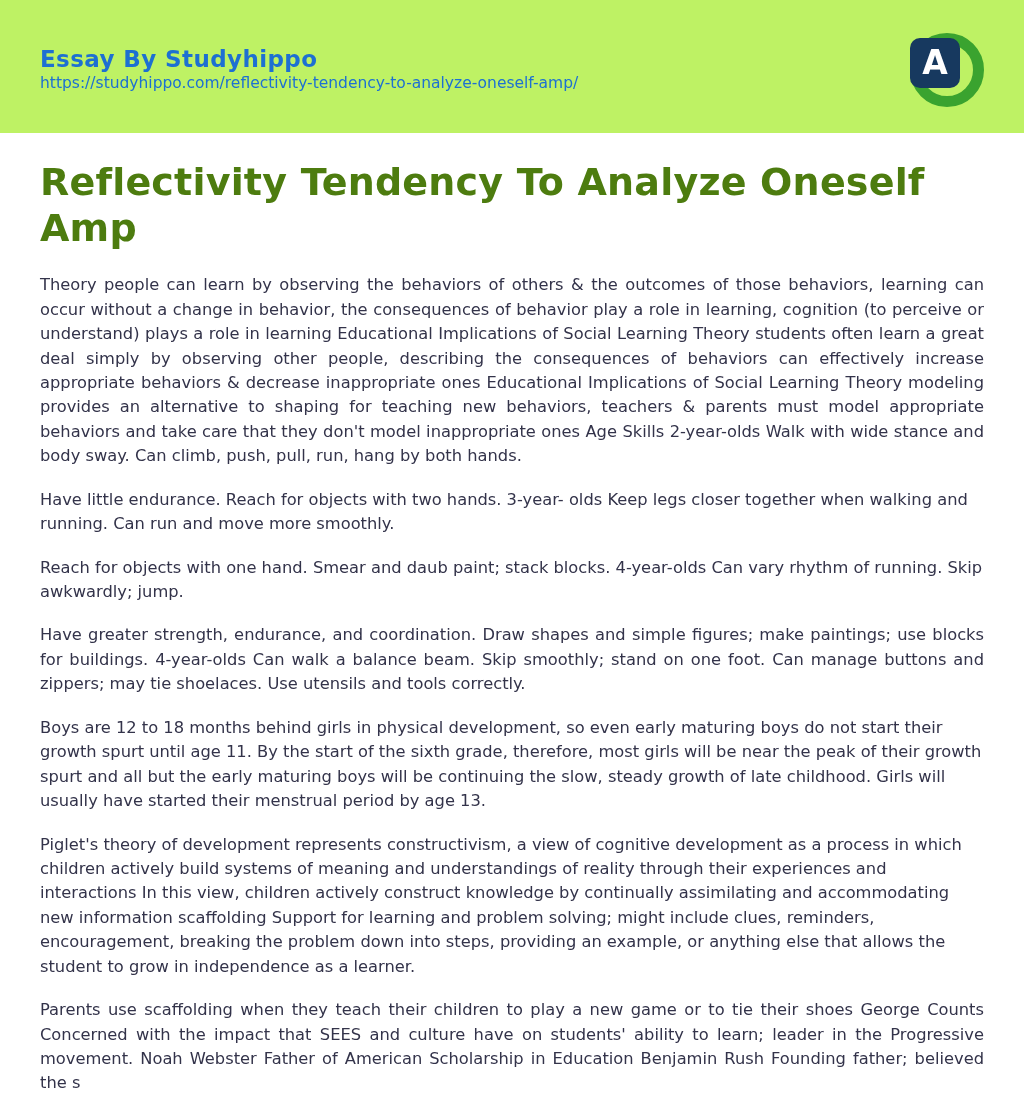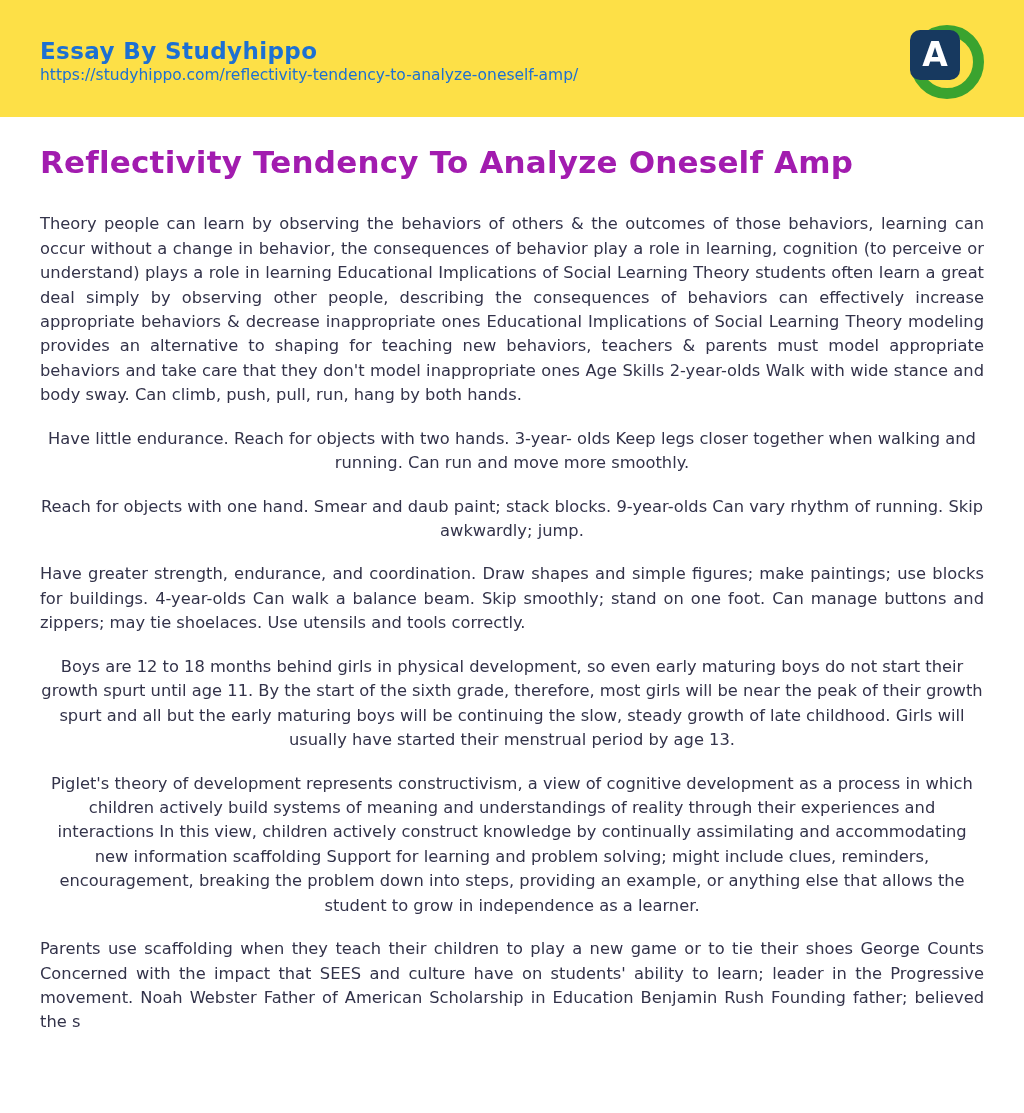--- a/index.html
+++ b/index.html
@@ -9,22 +9,22 @@
   .page {
     width: 1024px;
     min-height: 1113px;
     margin: 0 auto;
     background: #ffffff;
     overflow: hidden;
   }
 
   
   .header {
-    background: #fde047;
-    height: 117px;
+    background: #bef264;
+    height: 133px;
     padding: 30px 40px 24px 40px;
     display: flex;
     justify-content: space-between;
     align-items: center;
   }
   .header-text { display: flex; flex-direction: column; }
   .brand {
     color: #1d70d2;
     font-size: 23px;
     font-weight: bold;
@@ -59,33 +59,32 @@
     align-items: center;
     justify-content: center;
     font-size: 33px;
     font-weight: bold;
     line-height: 1;
   }
 
   
   main { padding: 0 40px 60px 40px; }
   h1.page-title {
-    margin: 27px 0 31px 0;
-    font-size: 31px;
+    margin: 27px 0 22px 0;
+    font-size: 38px;
     font-weight: bold;
-    color: #a21caf;
+    color: #4d7c0f;
     letter-spacing: 0.2px;
     line-height: 1.2;
   }
   p.essay-paragraph {
     margin: 0 0 19px 0;
     font-size: 16.3px;
     line-height: 1.5;
     color: #33334a;
-    text-align: center;
   }
   p.justify { text-align: justify; }
 </style>
 </head>
 <body>
 
 <div class="page">
 
   <header class="header">
     <div class="header-text">
@@ -99,21 +98,21 @@
     </div>
   </header>
 
   <main>
     <h1 class="page-title">Reflectivity Tendency To Analyze Oneself Amp</h1>
 
     <p class="essay-paragraph justify">Theory people can learn by observing the behaviors of others &amp; the outcomes of those behaviors, learning can occur without a change in behavior, the consequences of behavior play a role in learning, cognition (to perceive or understand) plays a role in learning Educational Implications of Social Learning Theory students often learn a great deal simply by observing other people, describing the consequences of behaviors can effectively increase appropriate behaviors &amp; decrease inappropriate ones Educational Implications of Social Learning Theory modeling provides an alternative to shaping for teaching new behaviors, teachers &amp; parents must model appropriate behaviors and take care that they don't model inappropriate ones Age Skills 2-year-olds Walk with wide stance and body sway. Can climb, push, pull, run, hang by both hands.</p>
 
     <p class="essay-paragraph">Have little endurance. Reach for objects with two hands. 3-year- olds Keep legs closer together when walking and running. Can run and move more smoothly.</p>
 
-    <p class="essay-paragraph">Reach for objects with one hand. Smear and daub paint; stack blocks. 9-year-olds Can vary rhythm of running. Skip awkwardly; jump.</p>
+    <p class="essay-paragraph">Reach for objects with one hand. Smear and daub paint; stack blocks. 4-year-olds Can vary rhythm of running. Skip awkwardly; jump.</p>
 
     <p class="essay-paragraph justify">Have greater strength, endurance, and coordination. Draw shapes and simple figures; make paintings; use blocks for buildings. 4-year-olds Can walk a balance beam. Skip smoothly; stand on one foot. Can manage buttons and zippers; may tie shoelaces. Use utensils and tools correctly.</p>
 
     <p class="essay-paragraph">Boys are 12 to 18 months behind girls in physical development, so even early maturing boys do not start their growth spurt until age 11. By the start of the sixth grade, therefore, most girls will be near the peak of their growth spurt and all but the early maturing boys will be continuing the slow, steady growth of late childhood. Girls will usually have started their menstrual period by age 13.</p>
 
 
     <p class="essay-paragraph">Piglet's theory of development represents constructivism, a view of cognitive development as a process in which children actively build systems of meaning and understandings of reality through their experiences and interactions In this view, children actively construct knowledge by continually assimilating and accommodating new information scaffolding Support for learning and problem solving; might include clues, reminders, encouragement, breaking the problem down into steps, providing an example, or anything else that allows the student to grow in independence as a learner.</p>
 
     <p class="essay-paragraph justify">Parents use scaffolding when they teach their children to play a new game or to tie their shoes George Counts Concerned with the impact that SEES and culture have on students' ability to learn; leader in the Progressive movement. Noah Webster Father of American Scholarship in Education Benjamin Rush Founding father; believed the s</p>
   </main>

